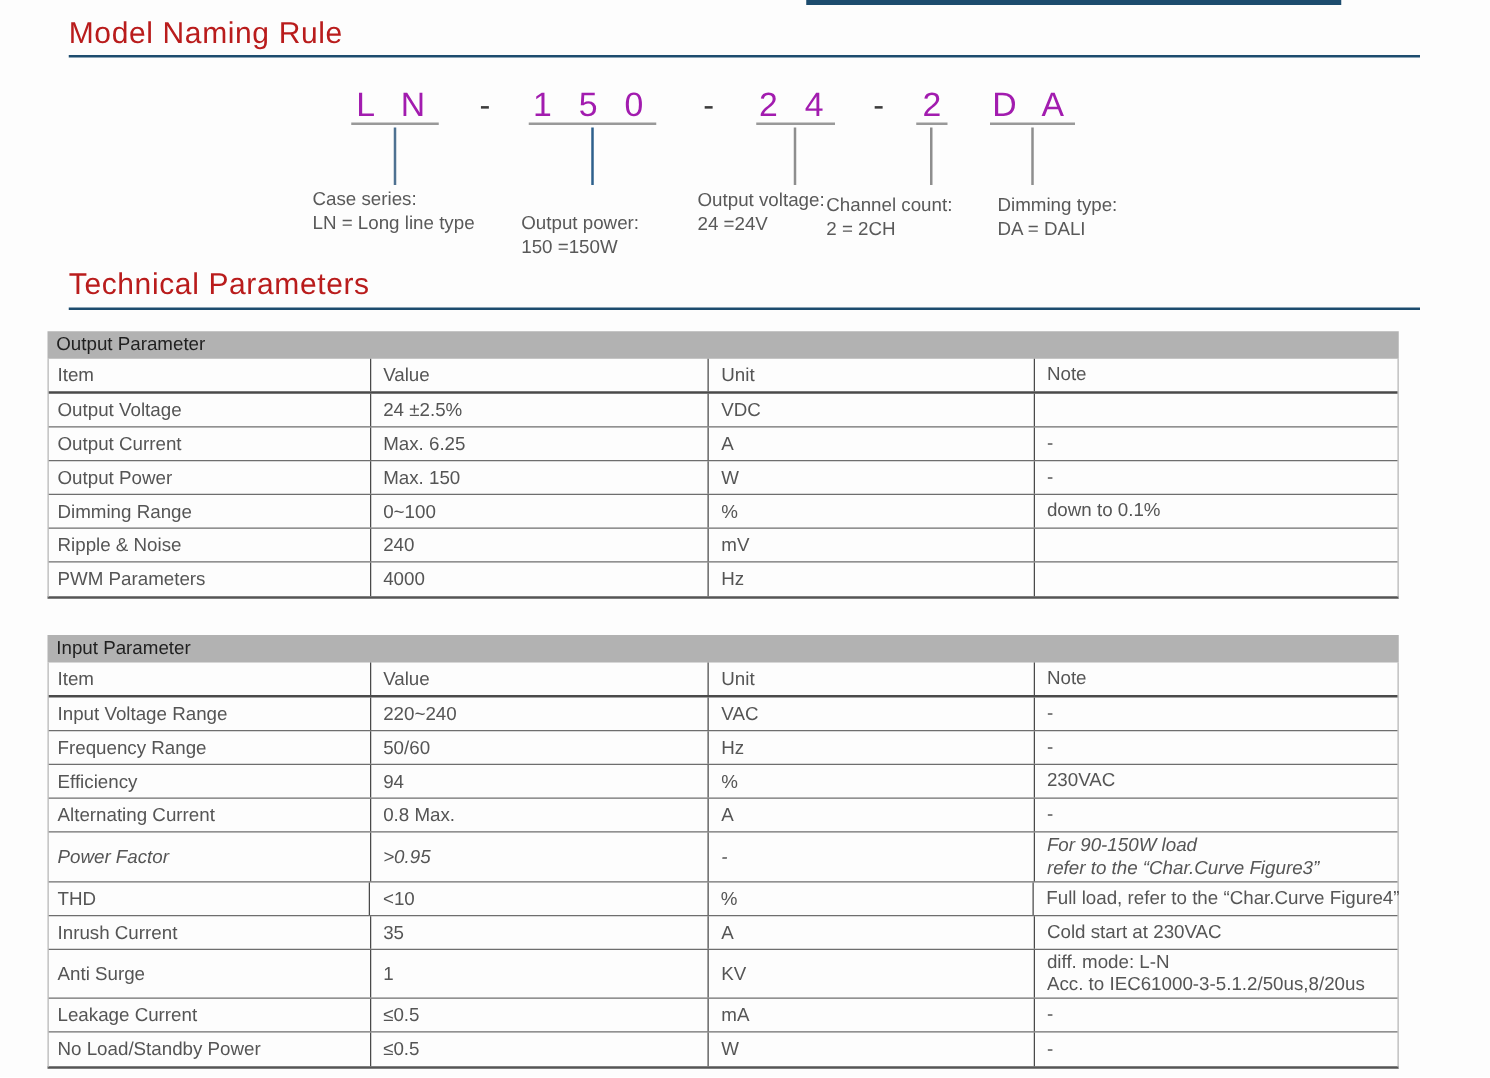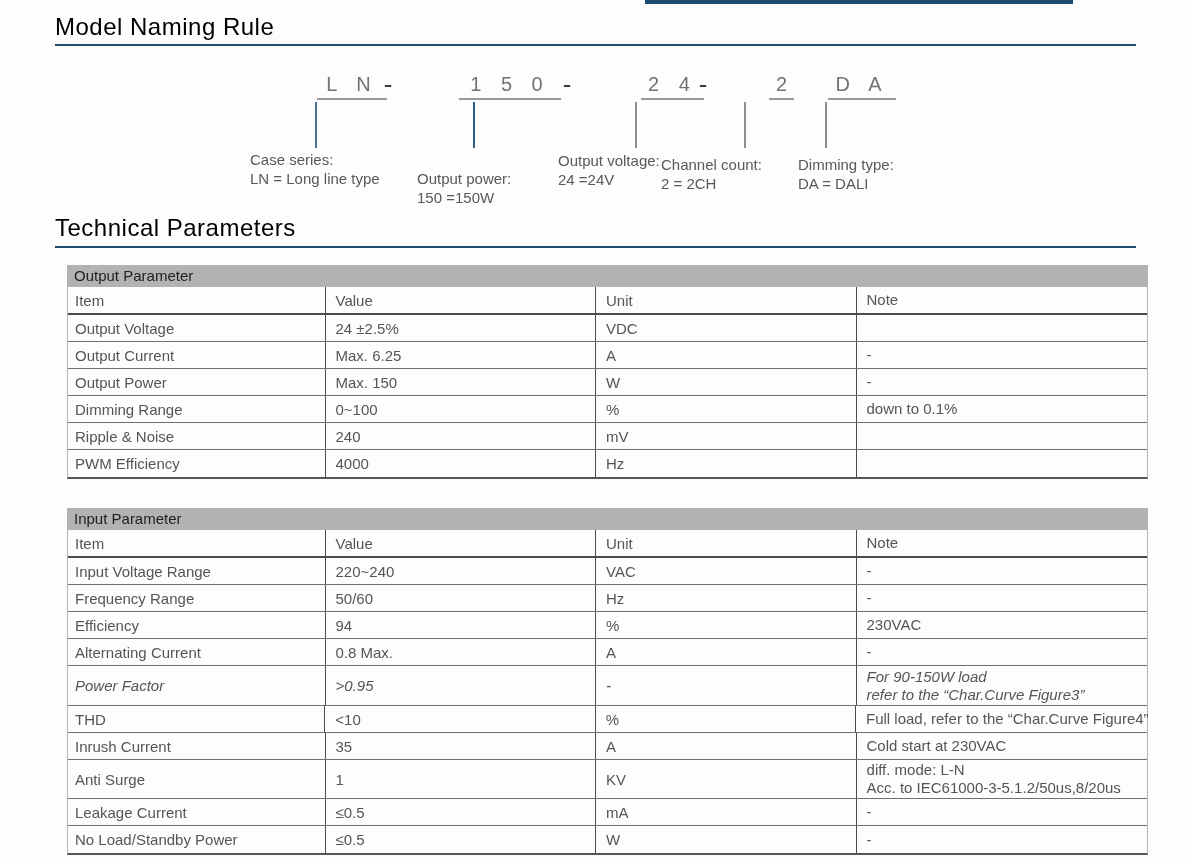--- a/index.html
+++ b/index.html
@@ -11,40 +11,39 @@
     font-family:"Liberation Sans", sans-serif;
     color:#4f4f4f;
     overflow:hidden;
   }
   .topbar {
     position:absolute; top:0; left:645px; width:428px; height:4px;
     background:var(--accent_navy,#1d4c6e);
   }
   .section-title {
     position:absolute; left:55px;
-    font-size:24px; font-weight:400; color:#000000; letter-spacing:0.5px;
+    font-size:24px; font-weight:400; color:#b91c1c; letter-spacing:0.5px;
   }
   .title-rule {
     position:absolute; left:55px; width:1081px; height:2px;
     background:var(--accent_navy,#1d4c6e);
   }
   #title1 { top:13px; }
   #rule1  { top:44px; }
   #title2 { top:214px; }
   #rule2  { top:246px; }
 
   
   .diagram { position:absolute; top:0; left:0; width:1192px; height:210px; }
   .seg {
     position:absolute; top:70px; height:30px;
     border-bottom:2px solid #999;
     text-align:center;
-    font-size:20px; color:#737373; letter-spacing:7px; line-height:28px;
+    font-size:27px; color:#a21caf; letter-spacing:7px; line-height:28px;
     white-space:nowrap;
-    margin-left:36px;
   }
   .seg1 { left:281px; width:70px; }
   .seg2 { left:423px; width:102px; }
   .seg3 { left:605px; width:63px; }
   .seg4 { left:733px; width:25px; letter-spacing:0; }
   .seg5 { left:792px; width:68px; }
   .dash {
     position:absolute; top:70px; width:20px; height:30px;
     font-size:26px; color:#3c3c3c; text-align:center; line-height:28px;
   }
@@ -59,21 +58,21 @@
     position:absolute; font-size:15px; line-height:19px; color:#595959;
     white-space:nowrap;
   }
   .lab1 { left:250px; top:150px; }
   .lab2 { left:417px; top:150px;margin-top:19px; }
   .lab3 { left:558px; top:151px; }
   .lab4 { left:661px; top:155px; }
   .lab5 { left:798px; top:155px; }
 
   
-  .tblock { position:absolute; left:67px; width:1081px; }
+  .tblock { position:absolute; left:38px; width:1081px; }
   #tblock0 { top:265px; }
   #tblock1 { top:508px; }
   .section-bar {
     height:22px; background:var(--bar_gray,#b2b2b2);
     font-size:15px; color:#1f1f1f; padding-left:7px; line-height:22px;
   }
   .ttable {
     border-left:1px solid #b5b5b5; border-right:1px solid #b5b5b5;
     border-bottom:2px solid #555;
   }
@@ -82,21 +81,21 @@
   .thead { height:28px; border-bottom:2px solid #4a4a4a; }
   .tcell {
     display:flex; align-items:center;
     font-size:15px; color:#555; white-space:pre; overflow:visible;
   }
   .c0 { width:258px; padding-left:7px;  border-right:1px solid #4a4a4a; }
   .c1 { width:271px; padding-left:10px; border-right:1px solid #4a4a4a; }
   .c2 { width:261px; padding-left:10px; border-right:1px solid #4a4a4a; }
   .c3 { width:291px; padding-left:10px; line-height:18px; }
   [data-table="1"] .r4 { height:40px;font-style:italic; }
-  [data-table="1"] .r7 { height:39px;justify-content:flex-end; }
+  [data-table="1"] .r7 { height:39px; }
 </style>
 </head>
 <body>
 
 <div class="page">
 
   <div class="topbar"></div>
 
   <h1 class="section-title" id="title1">Model Naming Rule</h1>
   <div class="title-rule" id="rule1"></div>
@@ -175,21 +174,21 @@
           <div class="tcell c2">%</div>
           <div class="tcell c3">down to 0.1%</div>
         </div>
         <div class="trow r4">
           <div class="tcell c0">Ripple &amp; Noise</div>
           <div class="tcell c1">240</div>
           <div class="tcell c2">mV</div>
           <div class="tcell c3"></div>
         </div>
         <div class="trow r5">
-          <div class="tcell c0">PWM Efficiency</div>
+          <div class="tcell c0">PWM Parameters</div>
           <div class="tcell c1">4000</div>
           <div class="tcell c2">Hz</div>
           <div class="tcell c3"></div>
         </div>
       </div>
   </div>
 
   <div class="tblock" id="tblock1">
     <div class="section-bar">Input Parameter</div>
     <div class="ttable" data-table="1">

